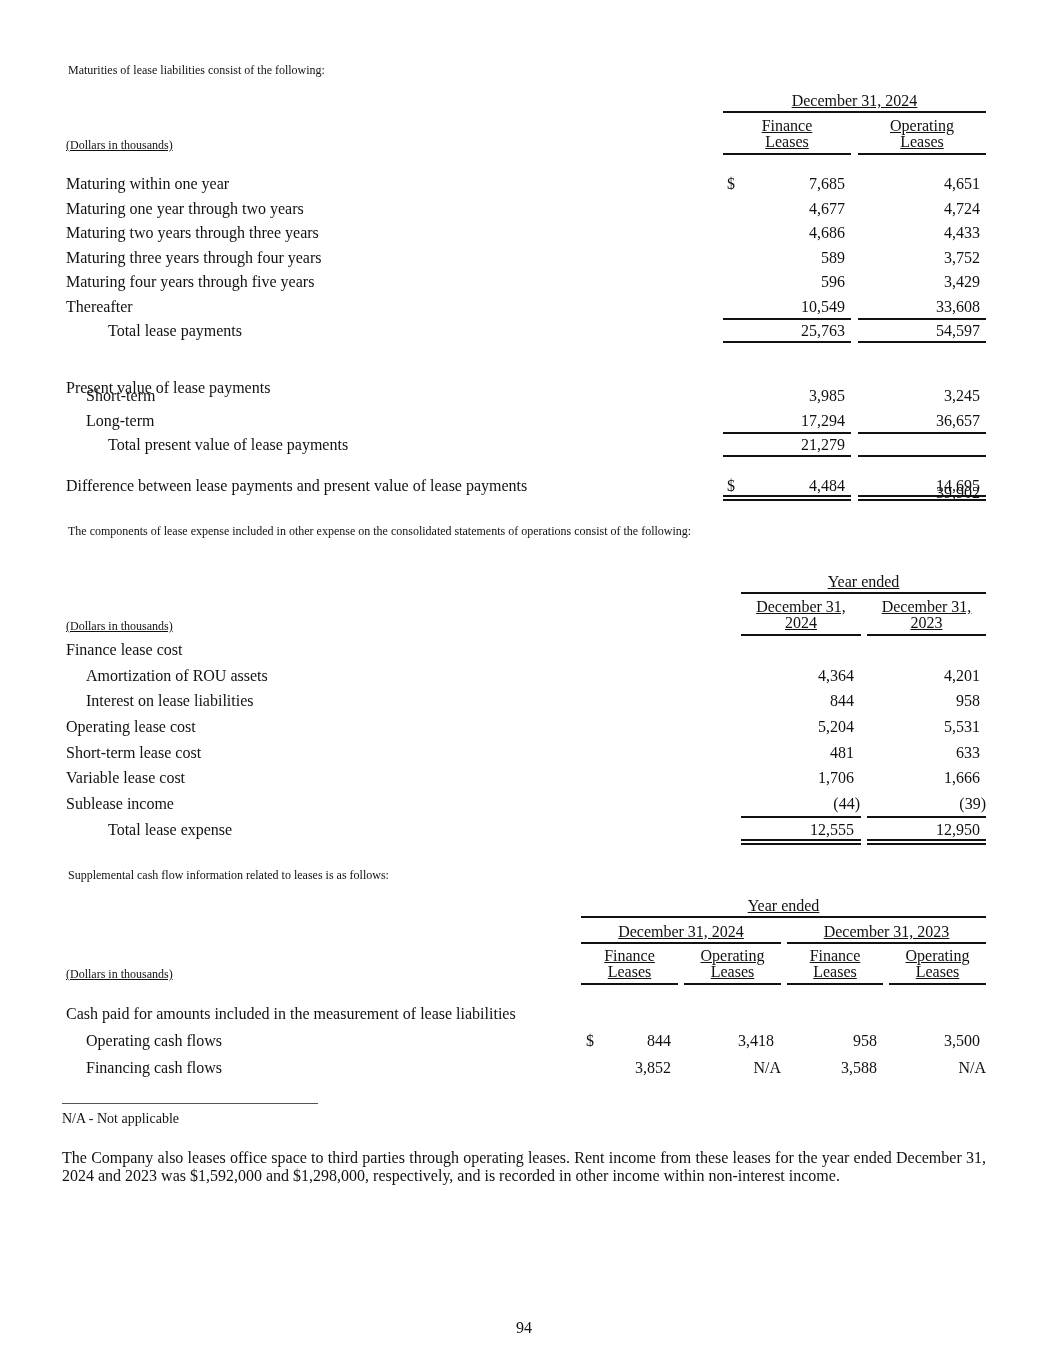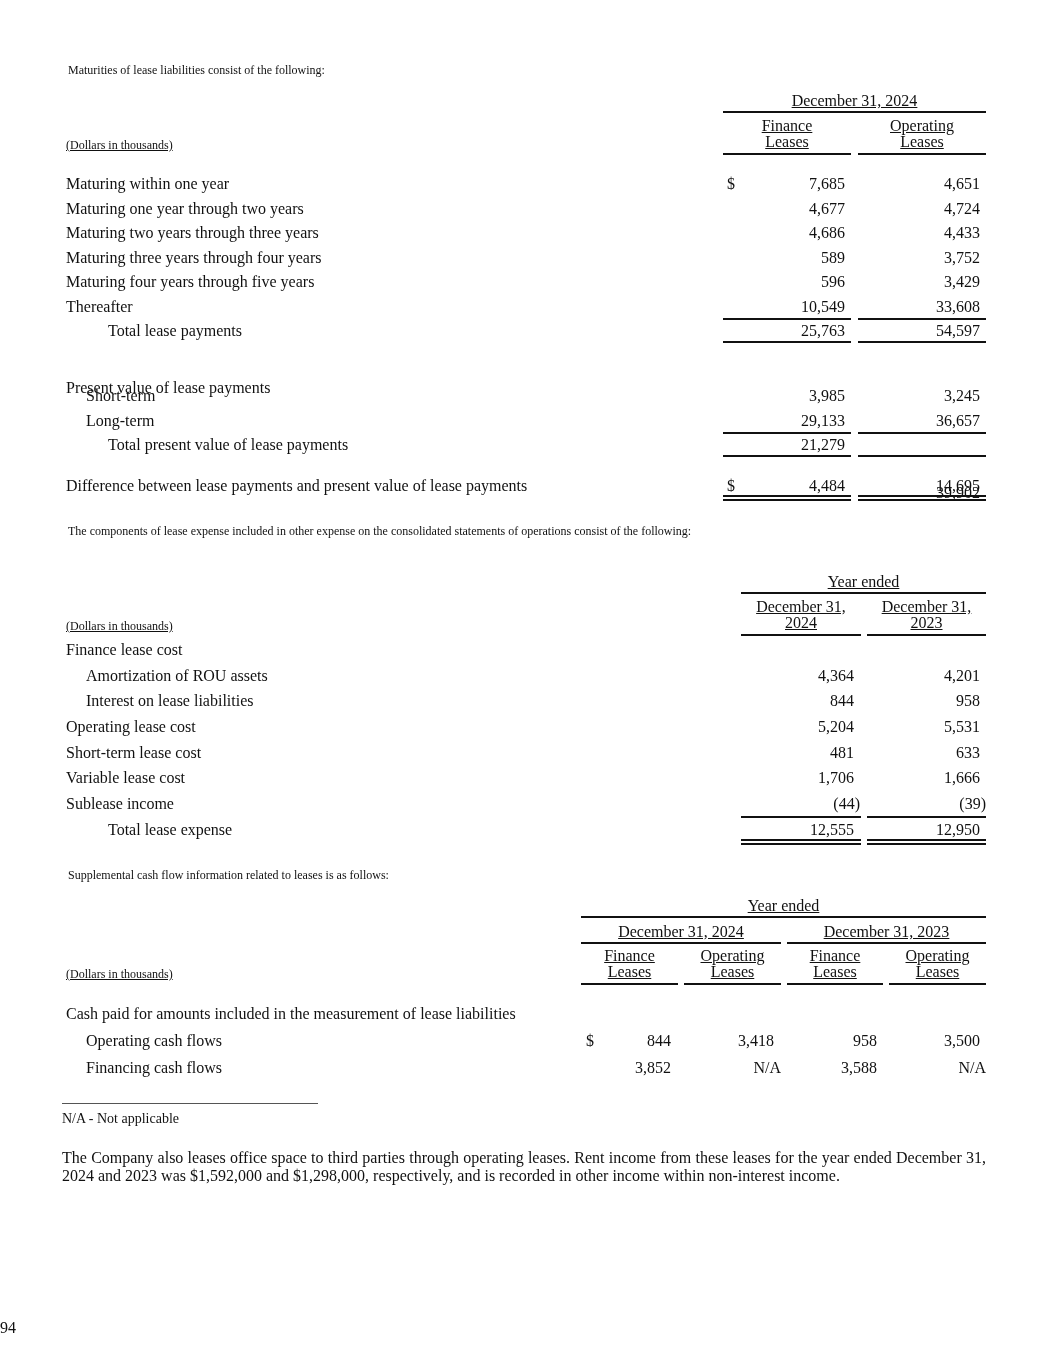--- a/index.html
+++ b/index.html
@@ -48,21 +48,21 @@
     .footnote-rule {
       position: absolute; left: 62px; top: 1103px; width: 256px;
       border-top: 1px solid #555;
     }
     .para {
       position: absolute; left: 62px; top: 1149px; width: 924px;
       text-align: justify; font-size: 16px; line-height: 18px;
     }
     .page-num {
       position: absolute; left: 0; width: 1048px; top: 1319px;
-      text-align: left; font-size: 16px;
+      text-align: center; font-size: 16px;
     }
   </style>
 </head>
 <body>
 
 <div class="abs intro" style="top:63px;">Maturities of lease liabilities consist of the following:</div>
 
 <div class="hdr" style="left:723px; width:263px; top:93px;">December 31, 2024</div>
 <div class="hline" style="left:723px; width:263px; top:111px;"></div>
 
@@ -120,21 +120,21 @@
 <div class="hline" style="left:858px; width:128px; top:341px;"></div>
 
 <div class="row-label" style="left:66px; top:363px;margin-top:16px;">Present value of lease payments</div>
 <div>
   <div class="row-label" style="left:86px; top:387px;">Short-term</div>
   <div class="num" style="left:723px; width:122px; top:387px;">3,985</div>
   <div class="num" style="left:858px; width:122px; top:387px;">3,245</div>
 </div>
 <div>
   <div class="row-label" style="left:86px; top:412px;">Long-term</div>
-  <div class="num" style="left:723px; width:122px; top:412px;">29,133</div>
+  <div class="num" style="left:723px; width:122px; top:412px;">17,294</div>
   <div class="num" style="left:858px; width:122px; top:412px;">36,657</div>
 </div>
 <div class="hline" style="left:723px; width:128px; top:432px;"></div>
 <div class="hline" style="left:858px; width:128px; top:432px;"></div>
 <div>
   <div class="row-label" style="left:108px; top:436px;">Total present value of lease payments</div>
   <div class="num" style="left:723px; width:122px; top:436px;">21,279</div>
   <div class="num" style="left:858px; width:122px; top:436px;margin-top:48px;">39,902</div>
 </div>
 <div class="hline" style="left:723px; width:128px; top:455px;"></div>

